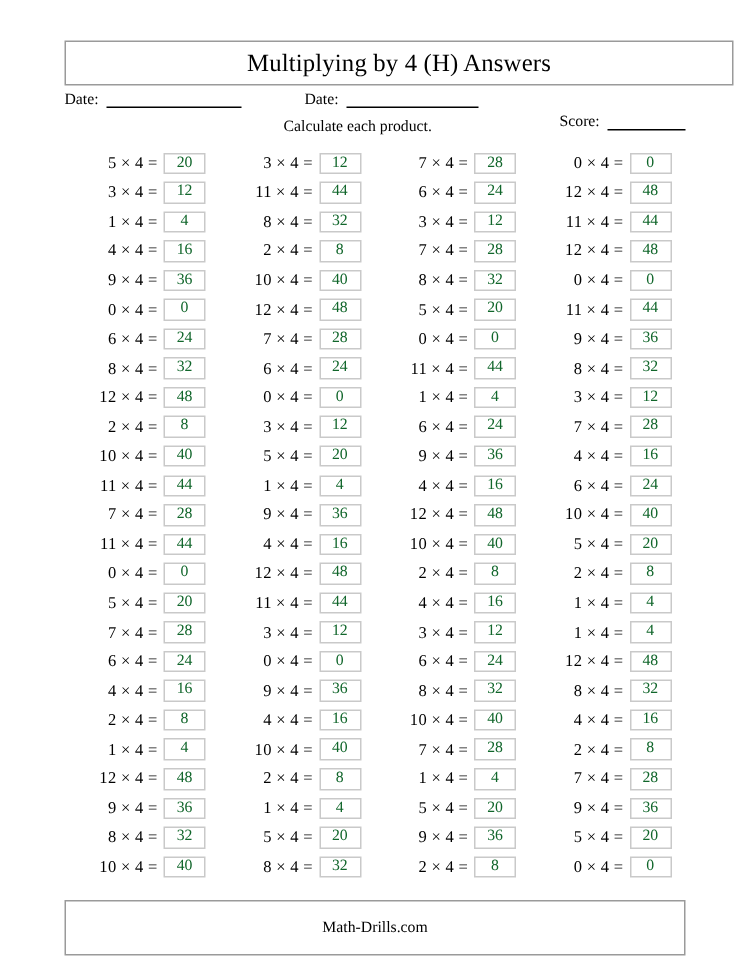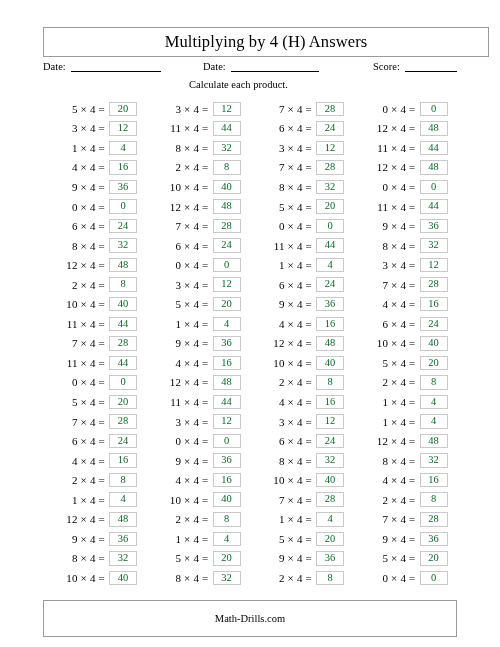--- a/index.html
+++ b/index.html
@@ -61,21 +61,21 @@
   }
   .meta-label { color: #000; }
   .meta-rule {
     display: inline-block;
     border-bottom: 1px solid #000;
     height: 11px;
     margin-left: 5px;
   }
   .meta-name  { left: 0px;   top: 2px; }
   .meta-date  { left: 160px; top: 2px; }
-  .meta-score { left: 330px; top: 2px; }
+  .meta-score { left: 330px; top: 17px; }
   .meta-name .meta-rule  { width: 90px; }
   .meta-date .meta-rule  { width: 88px; }
   .meta-score .meta-rule { width: 52px; }
 
   
   .instruction {
     position: absolute;
     left: 4px;
     top: 79px;
     width: 469px;

